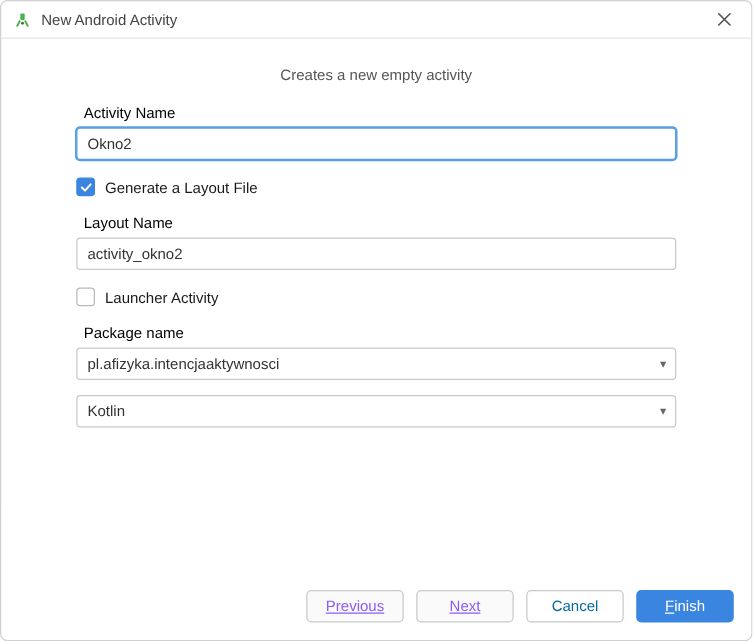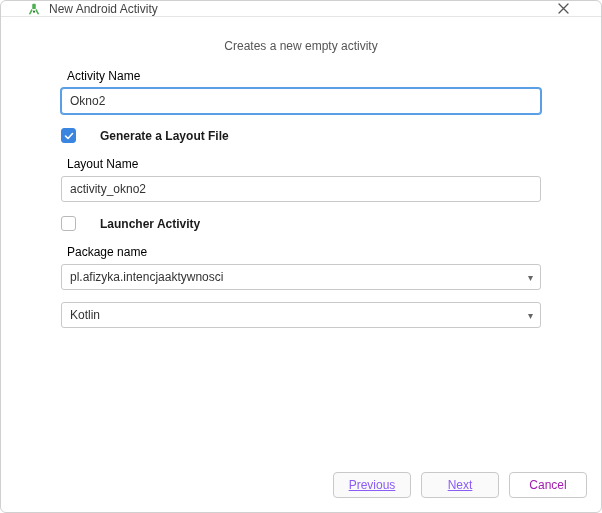--- a/index.html
+++ b/index.html
@@ -16,22 +16,22 @@
       width: 100%;
       height: 100%;
       display: flex;
       flex-direction: column;
       border: 1px solid #d0d0d0;
       border-radius: 6px;
     }
     .titlebar {
       display: flex;
       align-items: center;
-      height: 16px;
-      padding: 0 26px;
+      height: 30px;
+      padding: 0 10px;
       border-bottom: 1px solid #e5e5e5;
       justify-content: flex-end;
     }
     .titlebar .app-icon svg { display: block; }
     .titlebar .title {
       flex: 1;
       padding-left: 8px;
       font-size: 12px;
       color: #444;
     }
@@ -90,23 +90,22 @@
       color: #666;
       font-size: 10px;
     }
     .select {
       appearance: none;
       padding-right: 22px;
     }
     .checkbox-row {
       display: flex;
       align-items: center;
-      gap: 24px;
+      gap: 8px;
       margin: 14px 0 14px 0;
-      font-weight: bold;
     }
     .cb {
       width: 15px;
       height: 15px;
       border: 1px solid #b9b9b9;
       border-radius: 3px;
       background: #fff;
       display: inline-flex;
       align-items: center;
       justify-content: center;
@@ -127,21 +126,21 @@
       gap: 10px;
       padding: 10px 14px 14px 14px;
     }
     .btn {
       min-width: 78px;
       height: 26px;
       border: 1px solid #c9c9c9;
       border-radius: 4px;
       background: #fff;
       font-size: 12px;
-      color: #a21caf;
+      color: #0369a1;
       cursor: pointer;
       padding: 0 12px;
       font-family: inherit;
     }
     .btn.disabled {
       color: #8b5cf6;
       background: #fafafa;
       cursor: default;
       text-decoration: underline;
     }
@@ -210,15 +209,16 @@
     <div class="select-wrap">
       <input class="text-input select" type="text" readonly="" value="Kotlin" style="">
       <span class="chev">▾</span>
     </div>
   </div>
 
   <div class="button-bar">
     <button class="btn disabled">Previous</button>
     <button class="btn disabled">Next</button>
     <button class="btn">Cancel</button>
+    <button class="btn primary"><span class="ul">F</span><span>inish</span></button>
   </div>
 
 </div>
 
 </body></html>

